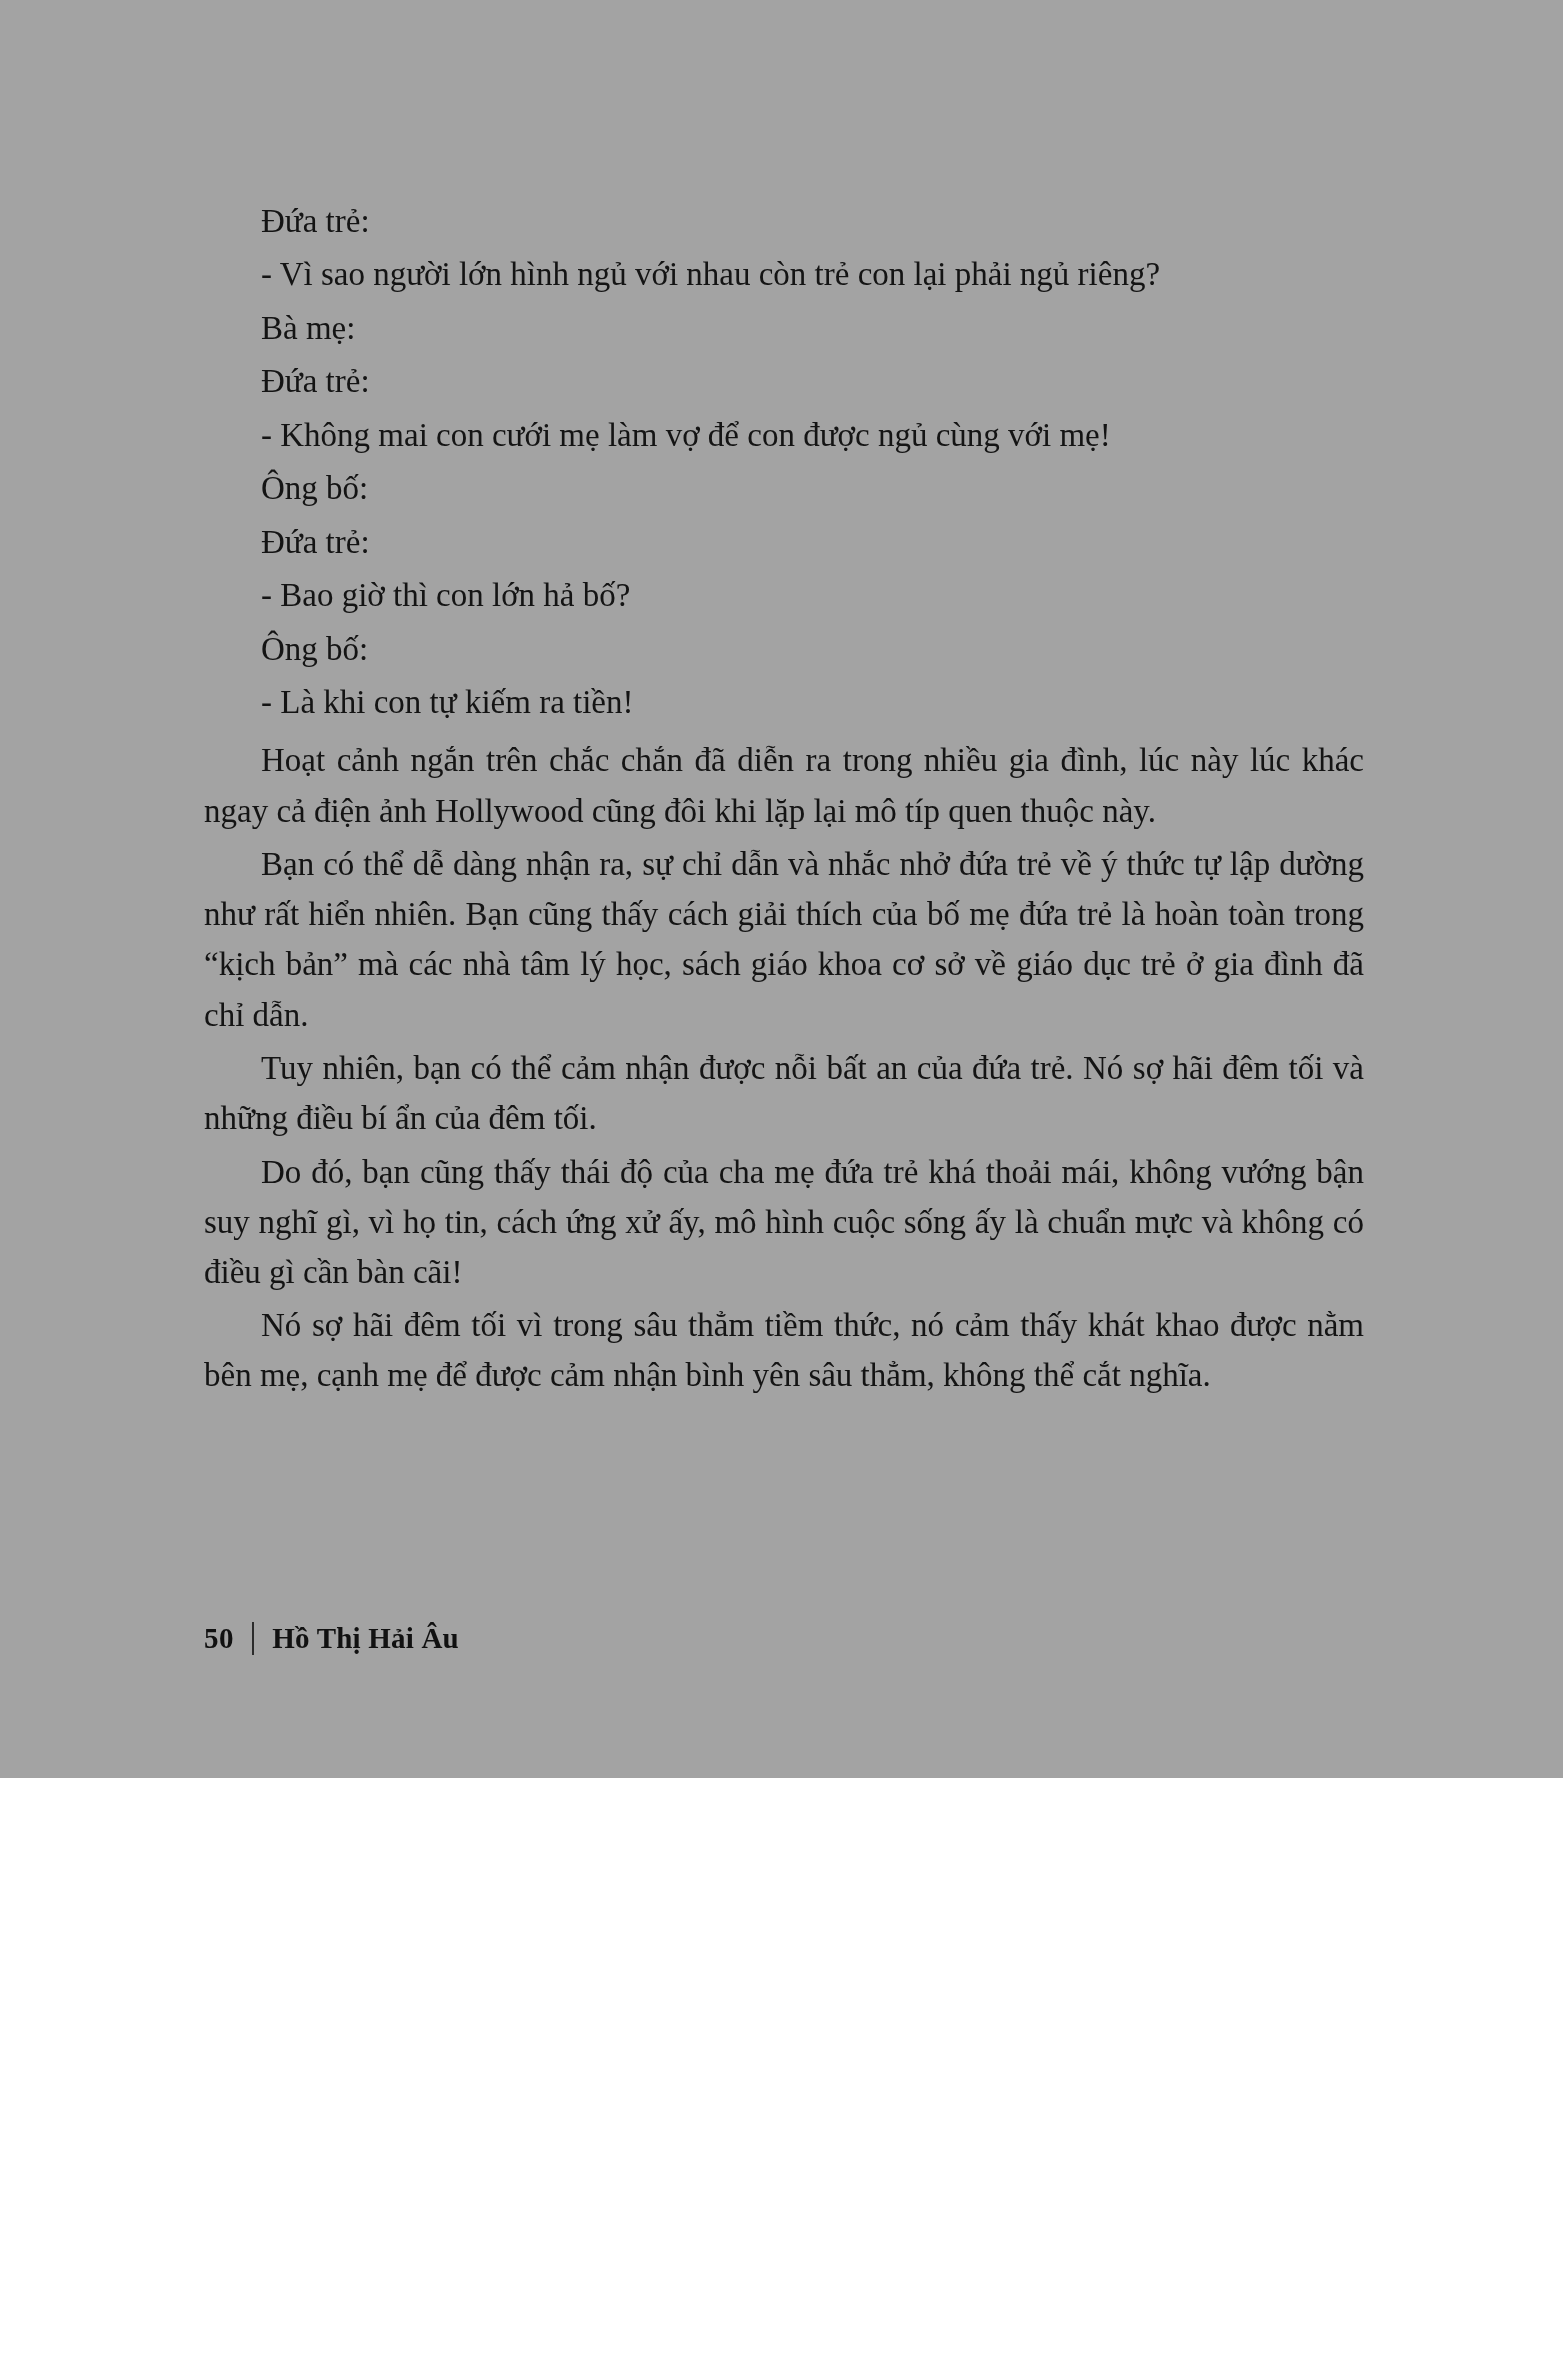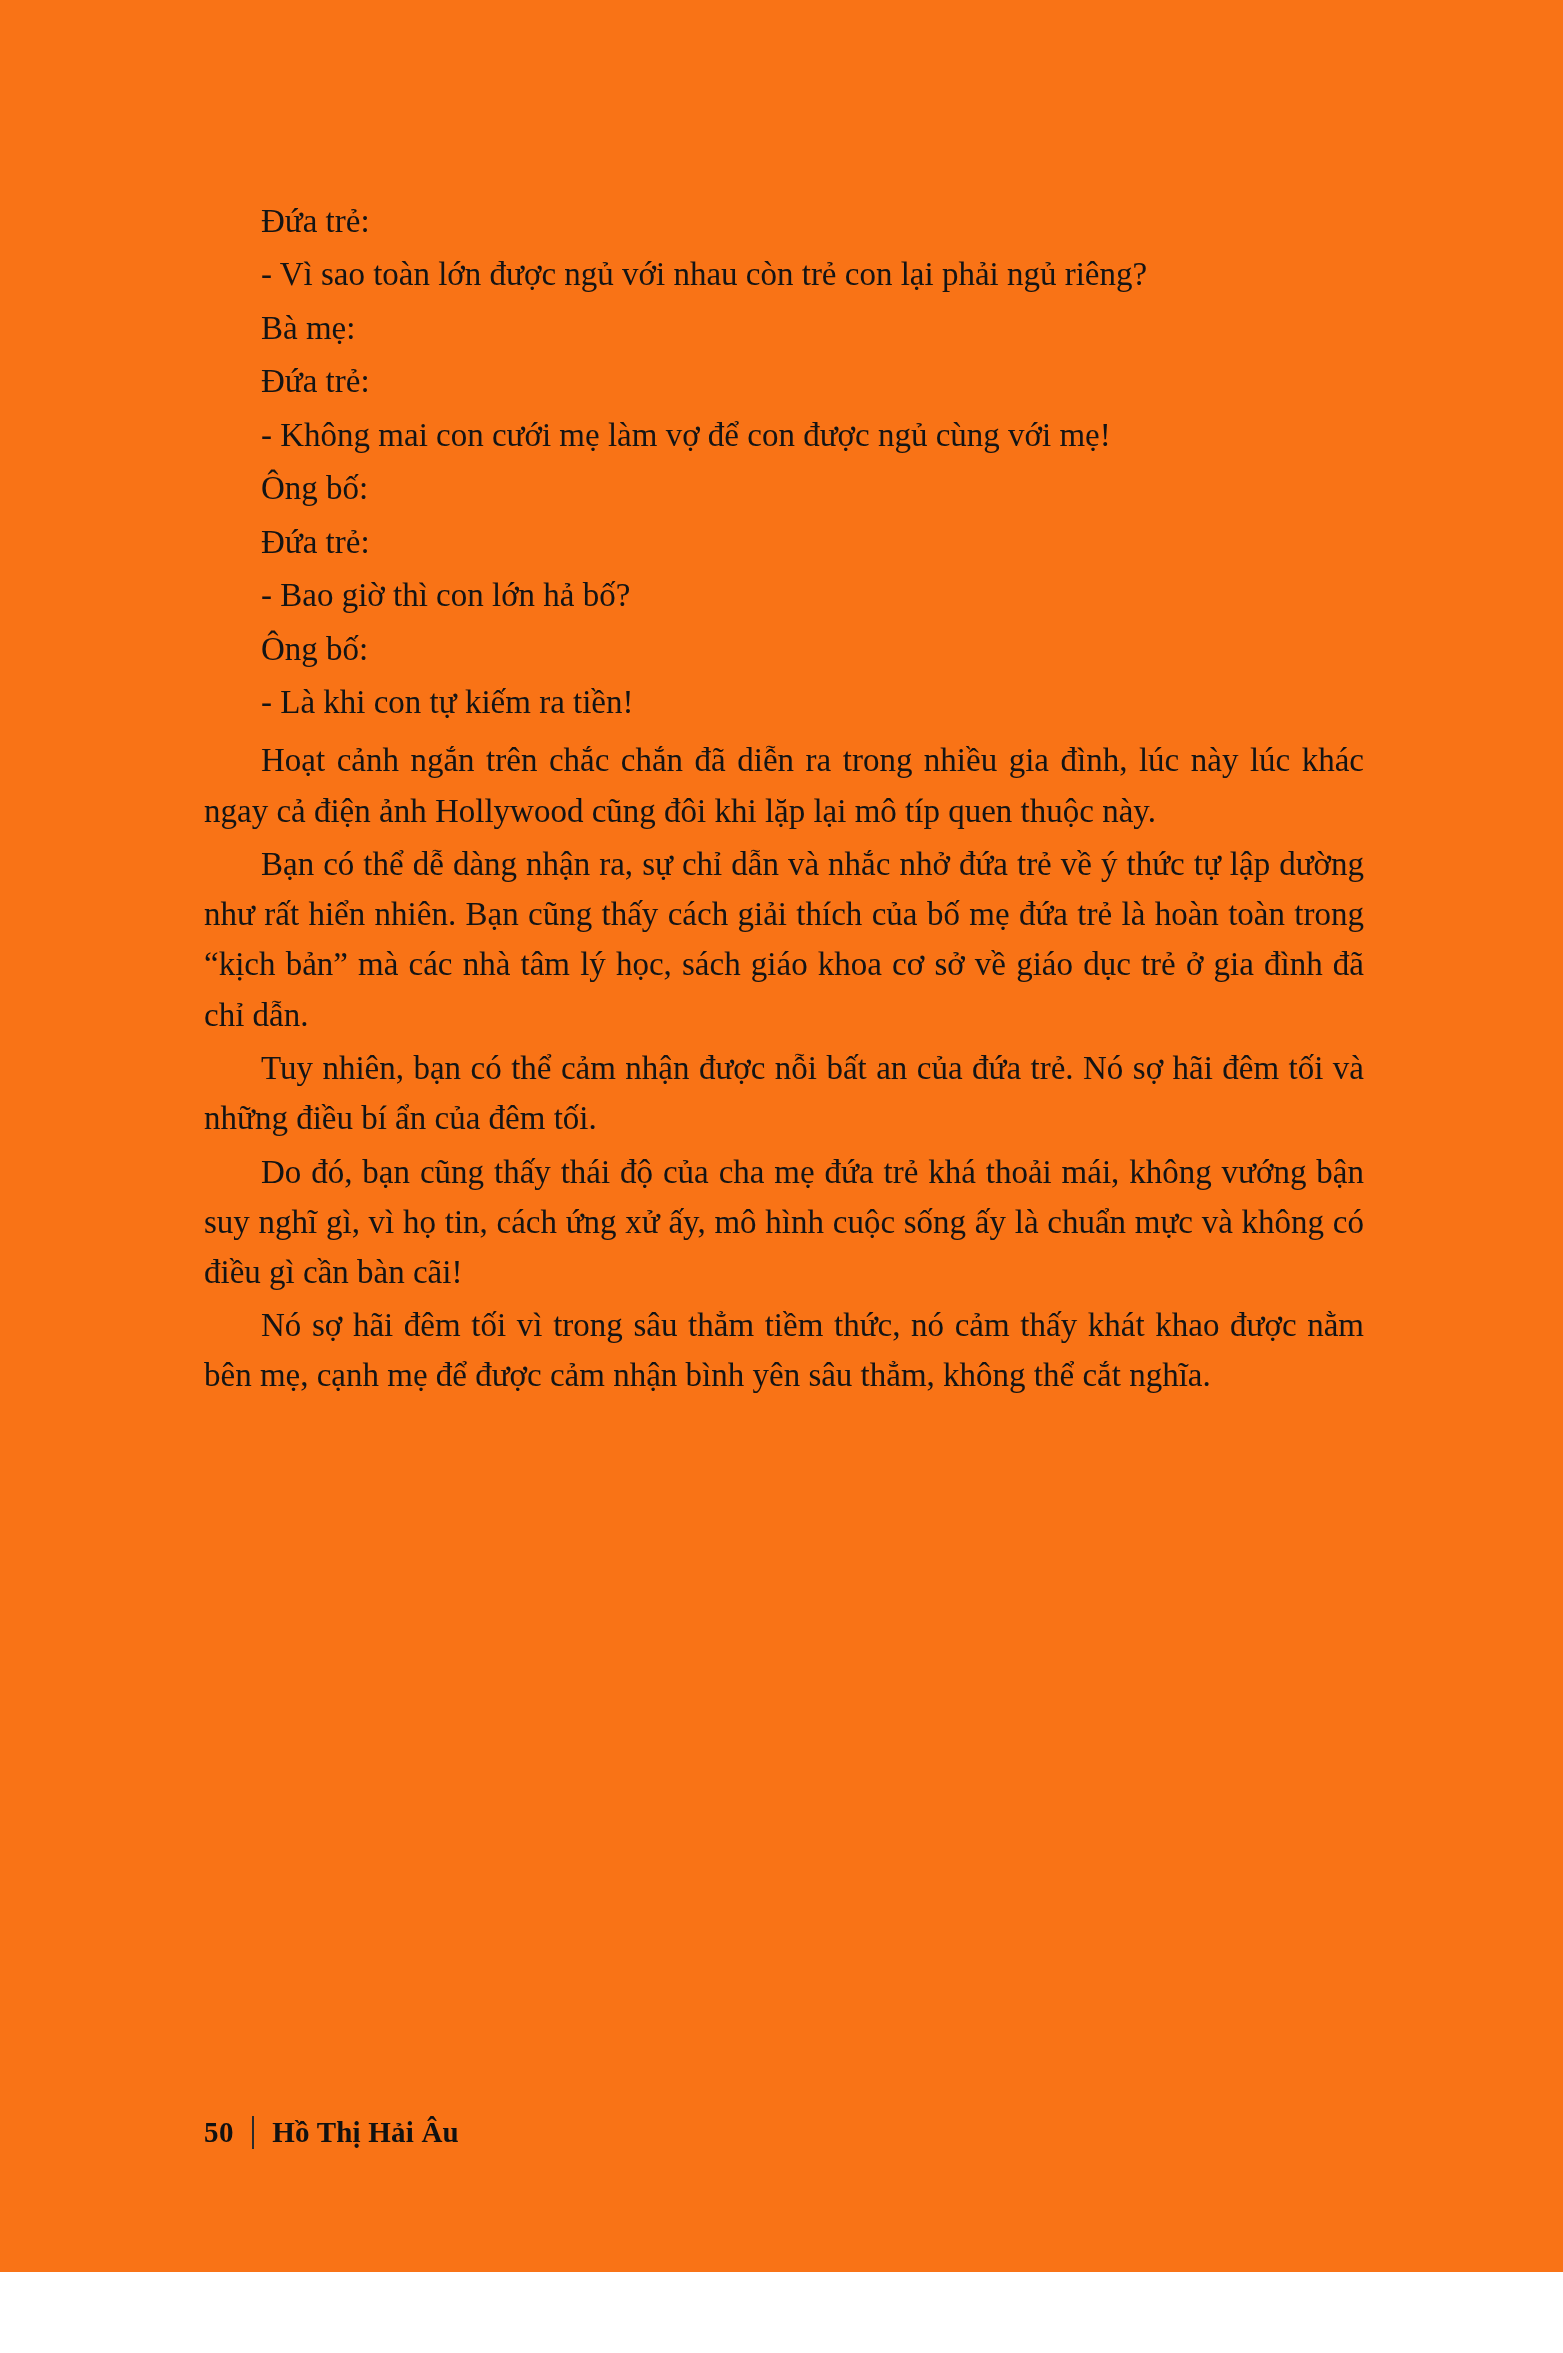--- a/index.html
+++ b/index.html
@@ -3,22 +3,22 @@
 <meta charset="utf-8">
 <style>
   html, body {
     margin: 0;
     padding: 0;
     background: #ffffff;
   }
   .page {
     position: relative;
     width: 1563px;
-    height: 2272px;
-    background: #f97316;
+    height: 1778px;
+    background: #a3a3a3;
     box-sizing: border-box;
     font-family: "Liberation Serif", "DejaVu Serif", serif;
     color: #1a1a1a;
     overflow: hidden;
   }
   .content {
     position: absolute;
     left: 204px;
     top: 196px;
     width: 1160px;
@@ -81,21 +81,21 @@
   }
 </style>
 </head>
 <body>
 
 <div class="page">
 
   <div class="content">
 
     <p class="speaker">Đứa trẻ:</p>
-    <p class="dialog">- Vì sao toàn lớn được ngủ với nhau còn trẻ con lại phải ngủ riêng?</p>
+    <p class="dialog">- Vì sao người lớn hình ngủ với nhau còn trẻ con lại phải ngủ riêng?</p>
 
     <p class="speaker">Bà mẹ:</p>
 
     <p class="speaker">Đứa trẻ:</p>
     <p class="dialog last-line-free">- Không mai con cưới mẹ làm vợ để con được ngủ cùng với mẹ!</p>
 
     <p class="speaker">Ông bố:</p>
 
     <p class="speaker">Đứa trẻ:</p>
     <p class="dialog last-line-free">- Bao giờ thì con lớn hả bố?</p>

